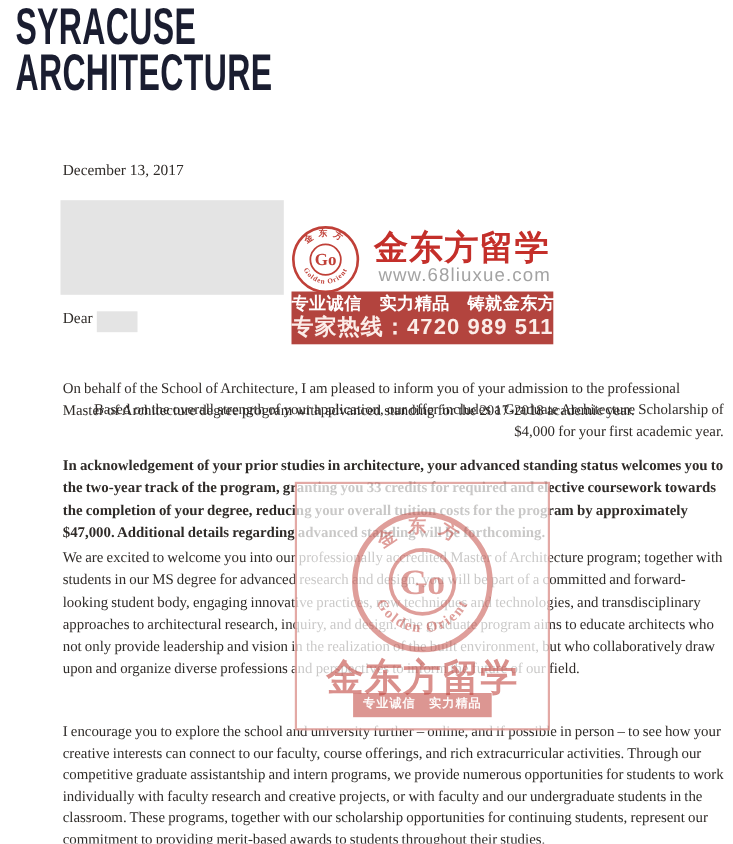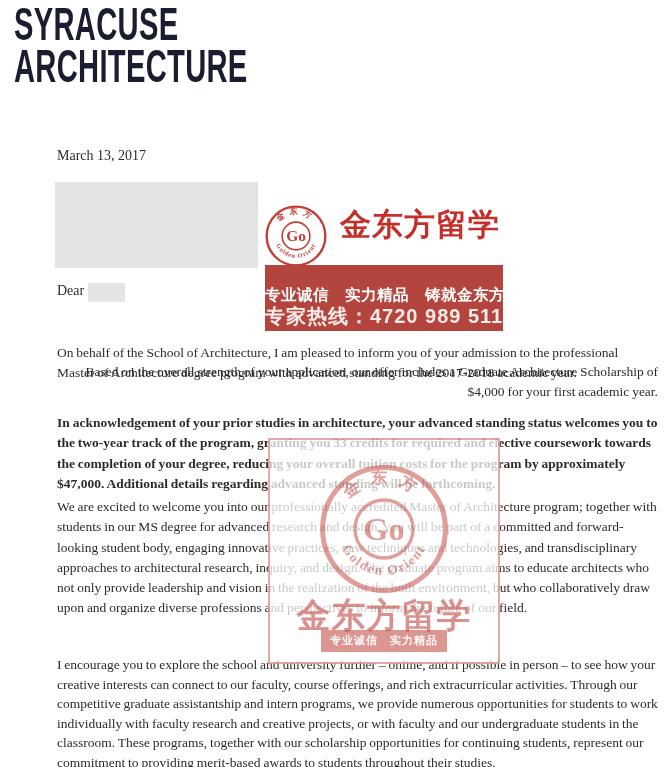--- a/index.html
+++ b/index.html
@@ -96,21 +96,21 @@
     color: #a3a3a3;
     z-index: 5;
     white-space: nowrap;
   }
   .hw-banner {
     position: absolute;
     left: 265px; top: 265px;
     width: 238px;
     background: #b3443e;
     text-align: center;
-    padding: 20px 0 3px;
+    padding: 2px 0 3px;
     box-sizing: border-box;
     z-index: 6;
   }
   .hw-b1 {
     font-family: "Liberation Sans", sans-serif;
     font-weight: 700;
     font-size: 15.5px;
     line-height: 20px;
     letter-spacing: 0.5px;
     color: #ffffff;
@@ -175,21 +175,21 @@
 </head>
 <body>
 
 <div class="page">
 
   <div class="logo">
     <div>SYRACUSE</div>
     <div>ARCHITECTURE</div>
   </div>
 
-  <div class="date">March 13, 2017</div>
+  <div class="date">December 13, 2017</div>
   <div class="addr-block"></div>
   <div class="salutation">Dear</div>
   <div class="name-block"></div>
 
   <p class="para p1">On behalf of the School of Architecture, I am pleased to inform you of your admission to the professional Master of Architecture degree program with advanced standing for the 2017-2018 academic year.</p>
   <p class="para p2">Based on the overall strength of your application, our offer includes a Graduate Architecture Scholarship of $4,000 for your first academic year.</p>
   <p class="para p3">In acknowledgement of your prior studies in architecture, your advanced standing status welcomes you to the two-year track of the program, granting you 33 credits for required and elective coursework towards the completion of your degree, reducing your overall tuition costs for the program by approximately $47,000. Additional details regarding advanced standing will be forthcoming.</p>
   <p class="para p4">We are excited to welcome you into our professionally accredited Master of Architecture program; together with students in our MS degree for advanced research and design, you will be part of a committed and forward-looking student body, engaging innovative practices, new techniques and technologies, and transdisciplinary approaches to architectural research, inquiry, and design. The graduate program aims to educate architects who not only provide leadership and vision in the realization of the built environment, but who collaboratively draw upon and organize diverse professions and perspectives to inform the future of our field.</p>
   <p class="para p5">I encourage you to explore the school and university further – online, and if possible in person – to see how your creative interests can connect to our faculty, course offerings, and rich extracurricular activities. Through our competitive graduate assistantship and intern programs, we provide numerous opportunities for students to work individually with faculty research and creative projects, or with faculty and our undergraduate students in the classroom. These programs, together with our scholarship opportunities for continuing students, represent our commitment to providing merit-based awards to students throughout their studies.</p>
 
@@ -202,20 +202,21 @@
     </defs>
     <text font-size="15" font-weight="bold" fill="currentColor" font-family="'Liberation Sans',sans-serif">
       <textPath href="#arcT1" startOffset="50%" text-anchor="middle" letter-spacing="9">金东方</textPath>
     </text>
     <text font-size="12" font-weight="bold" fill="currentColor" font-family="'Liberation Serif',serif">
       <textPath href="#arcB1" startOffset="50%" text-anchor="middle" letter-spacing="1.5">Golden Orient</textPath>
     </text>
     <text x="60" y="70" font-size="29" text-anchor="middle" font-weight="bold" fill="currentColor" font-family="'Liberation Serif',serif">Go</text>
   </svg>
   <div class="hw-title">金东方留学</div>
+  <div class="hw-url">www.68liuxue.com</div>
   <div class="hw-banner">
     <div class="hw-b1">专业诚信　实力精品　铸就金东方</div>
     <div class="hw-b2">专家热线：4720 989 511</div>
   </div>
 
   <div class="cw">
     <svg class="cw-stamp" viewBox="0 0 120 120" aria-hidden="true">
       <circle cx="60" cy="60" r="55" fill="none" stroke="currentColor" stroke-width="4.5"></circle>
       <circle cx="60" cy="60" r="26" fill="none" stroke="currentColor" stroke-width="3"></circle>
       <defs>

